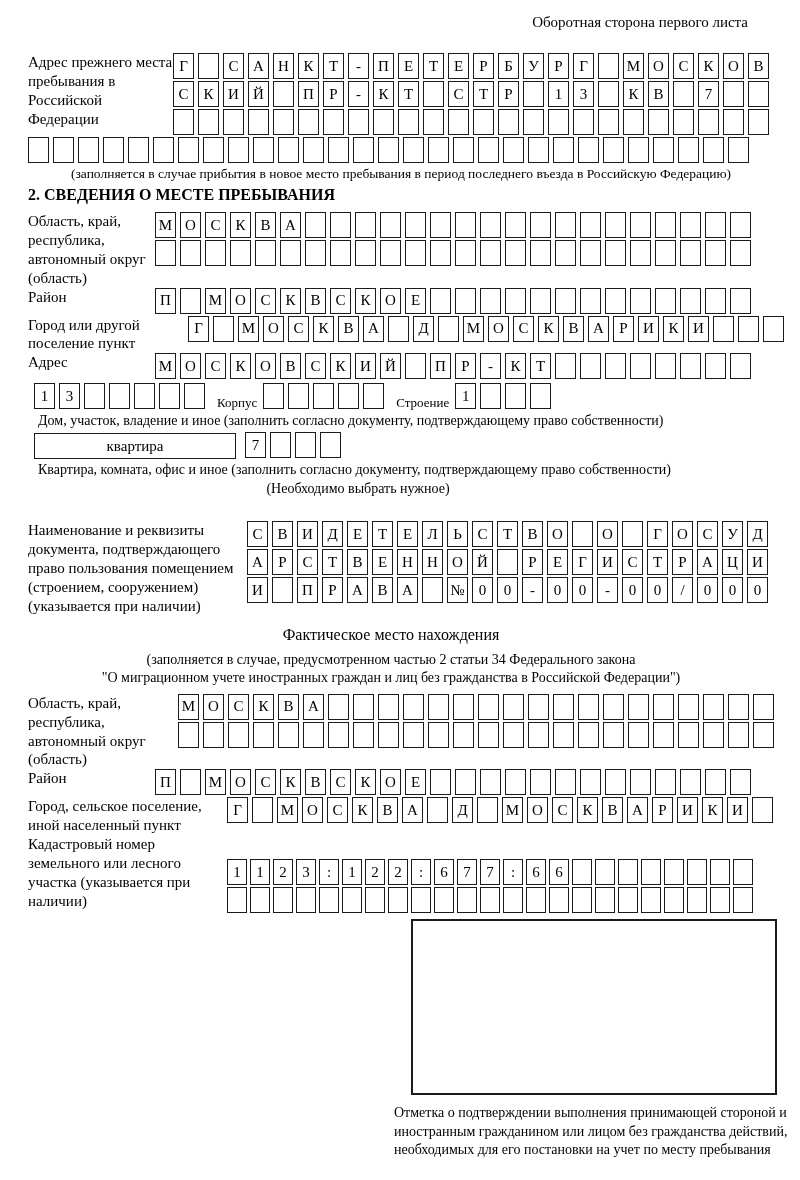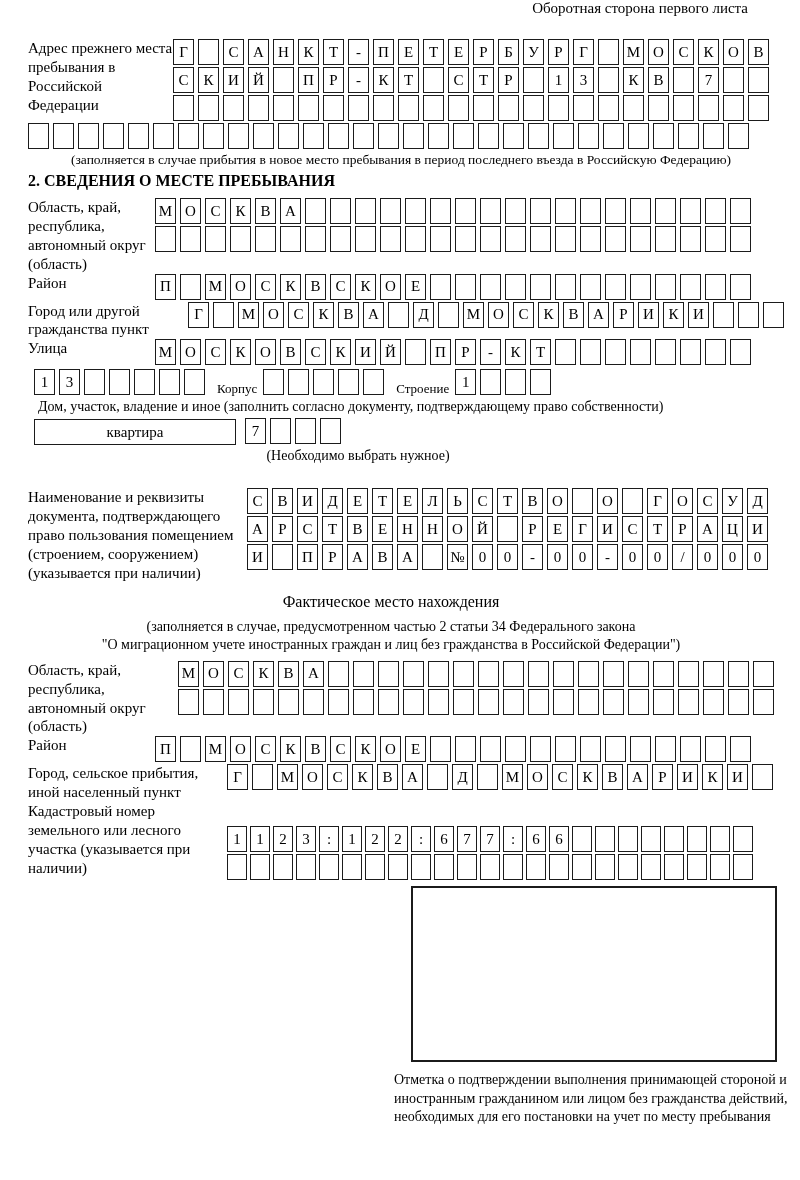--- a/index.html
+++ b/index.html
@@ -1,18 +1,18 @@
 <!DOCTYPE html>
 <html><head>
 <meta charset="utf-8">
 <style>
   html,body { margin:0; padding:0; background:#fff; }
   .page {
     width:800px; height:1180px; box-sizing:border-box;
-    padding:0 6px 0 28px; background:#fff; color:#000;
+    padding:14px 6px 0 28px; background:#fff; color:#000;
     font-family:"Liberation Serif","DejaVu Serif",serif; font-size:15px;
     overflow:hidden; position:relative;
   }
   .hdr { text-align:right; padding-right:46px; margin-bottom:22px; font-size:15px; }
   .frow { display:flex; align-items:flex-start; }
   .label { font-size:15px; line-height:1.26; flex:0 0 auto; }
   .w145 { width:145px; } .w127 { width:127px; } .w160 { width:160px; }
   .w150 { width:150px; } .w199 { width:199px; } .w219 { width:219px; }
   .stack { display:flex; flex-direction:column; }
   .cells { display:flex; margin-bottom:2px; }
@@ -259,21 +259,21 @@
         <span class="cell"></span>
         <span class="cell"></span>
         <span class="cell"></span>
         <span class="cell"></span>
         <span class="cell"></span>
         <span class="cell"></span>
       </div>
   </div>
 
   <div class="frow">
-    <div class="label w160">Город или другой гражданства пункт</div>
+    <div class="label w160">Город или другой поселение пункт</div>
     <div class="cells">
         <span class="cell">Г</span>
         <span class="cell"></span>
         <span class="cell">М</span>
         <span class="cell">О</span>
         <span class="cell">С</span>
         <span class="cell">К</span>
         <span class="cell">В</span>
         <span class="cell">А</span>
         <span class="cell"></span>
@@ -289,21 +289,21 @@
         <span class="cell">И</span>
         <span class="cell">К</span>
         <span class="cell">И</span>
         <span class="cell"></span>
         <span class="cell"></span>
         <span class="cell"></span>
       </div>
   </div>
 
   <div class="frow">
-    <div class="label w127">Улица</div>
+    <div class="label w127">Адрес</div>
     <div class="cells">
         <span class="cell">М</span>
         <span class="cell">О</span>
         <span class="cell">С</span>
         <span class="cell">К</span>
         <span class="cell">О</span>
         <span class="cell">В</span>
         <span class="cell">С</span>
         <span class="cell">К</span>
         <span class="cell">И</span>
@@ -355,20 +355,21 @@
 
   <div class="frow house-row">
     <div class="wbox apt-box">квартира</div>
     <div class="cells">
         <span class="cell">7</span>
         <span class="cell"></span>
         <span class="cell"></span>
         <span class="cell"></span>
       </div>
   </div>
+  <div class="note left">Квартира, комната, офис и иное (заполнить согласно документу, подтверждающему право собственности)</div>
 
   <div class="choose">(Необходимо выбрать нужное)</div>
 
   <div class="frow">
     <div class="label w219">Наименование и реквизиты документа, подтверждающего право пользования помещением (строением, сооружением) (указывается при наличии)</div>
     <div class="stack">
       <div class="cells">
           <span class="cell">С</span>
           <span class="cell">В</span>
           <span class="cell">И</span>
@@ -528,21 +529,21 @@
         <span class="cell"></span>
         <span class="cell"></span>
         <span class="cell"></span>
         <span class="cell"></span>
         <span class="cell"></span>
         <span class="cell"></span>
       </div>
   </div>
 
   <div class="frow">
-    <div class="label w199">Город, сельское прибытия, иной населенный пункт</div>
+    <div class="label w199">Город, сельское поселение, иной населенный пункт</div>
     <div class="cells">
         <span class="cell">Г</span>
         <span class="cell"></span>
         <span class="cell">М</span>
         <span class="cell">О</span>
         <span class="cell">С</span>
         <span class="cell">К</span>
         <span class="cell">В</span>
         <span class="cell">А</span>
         <span class="cell"></span>

